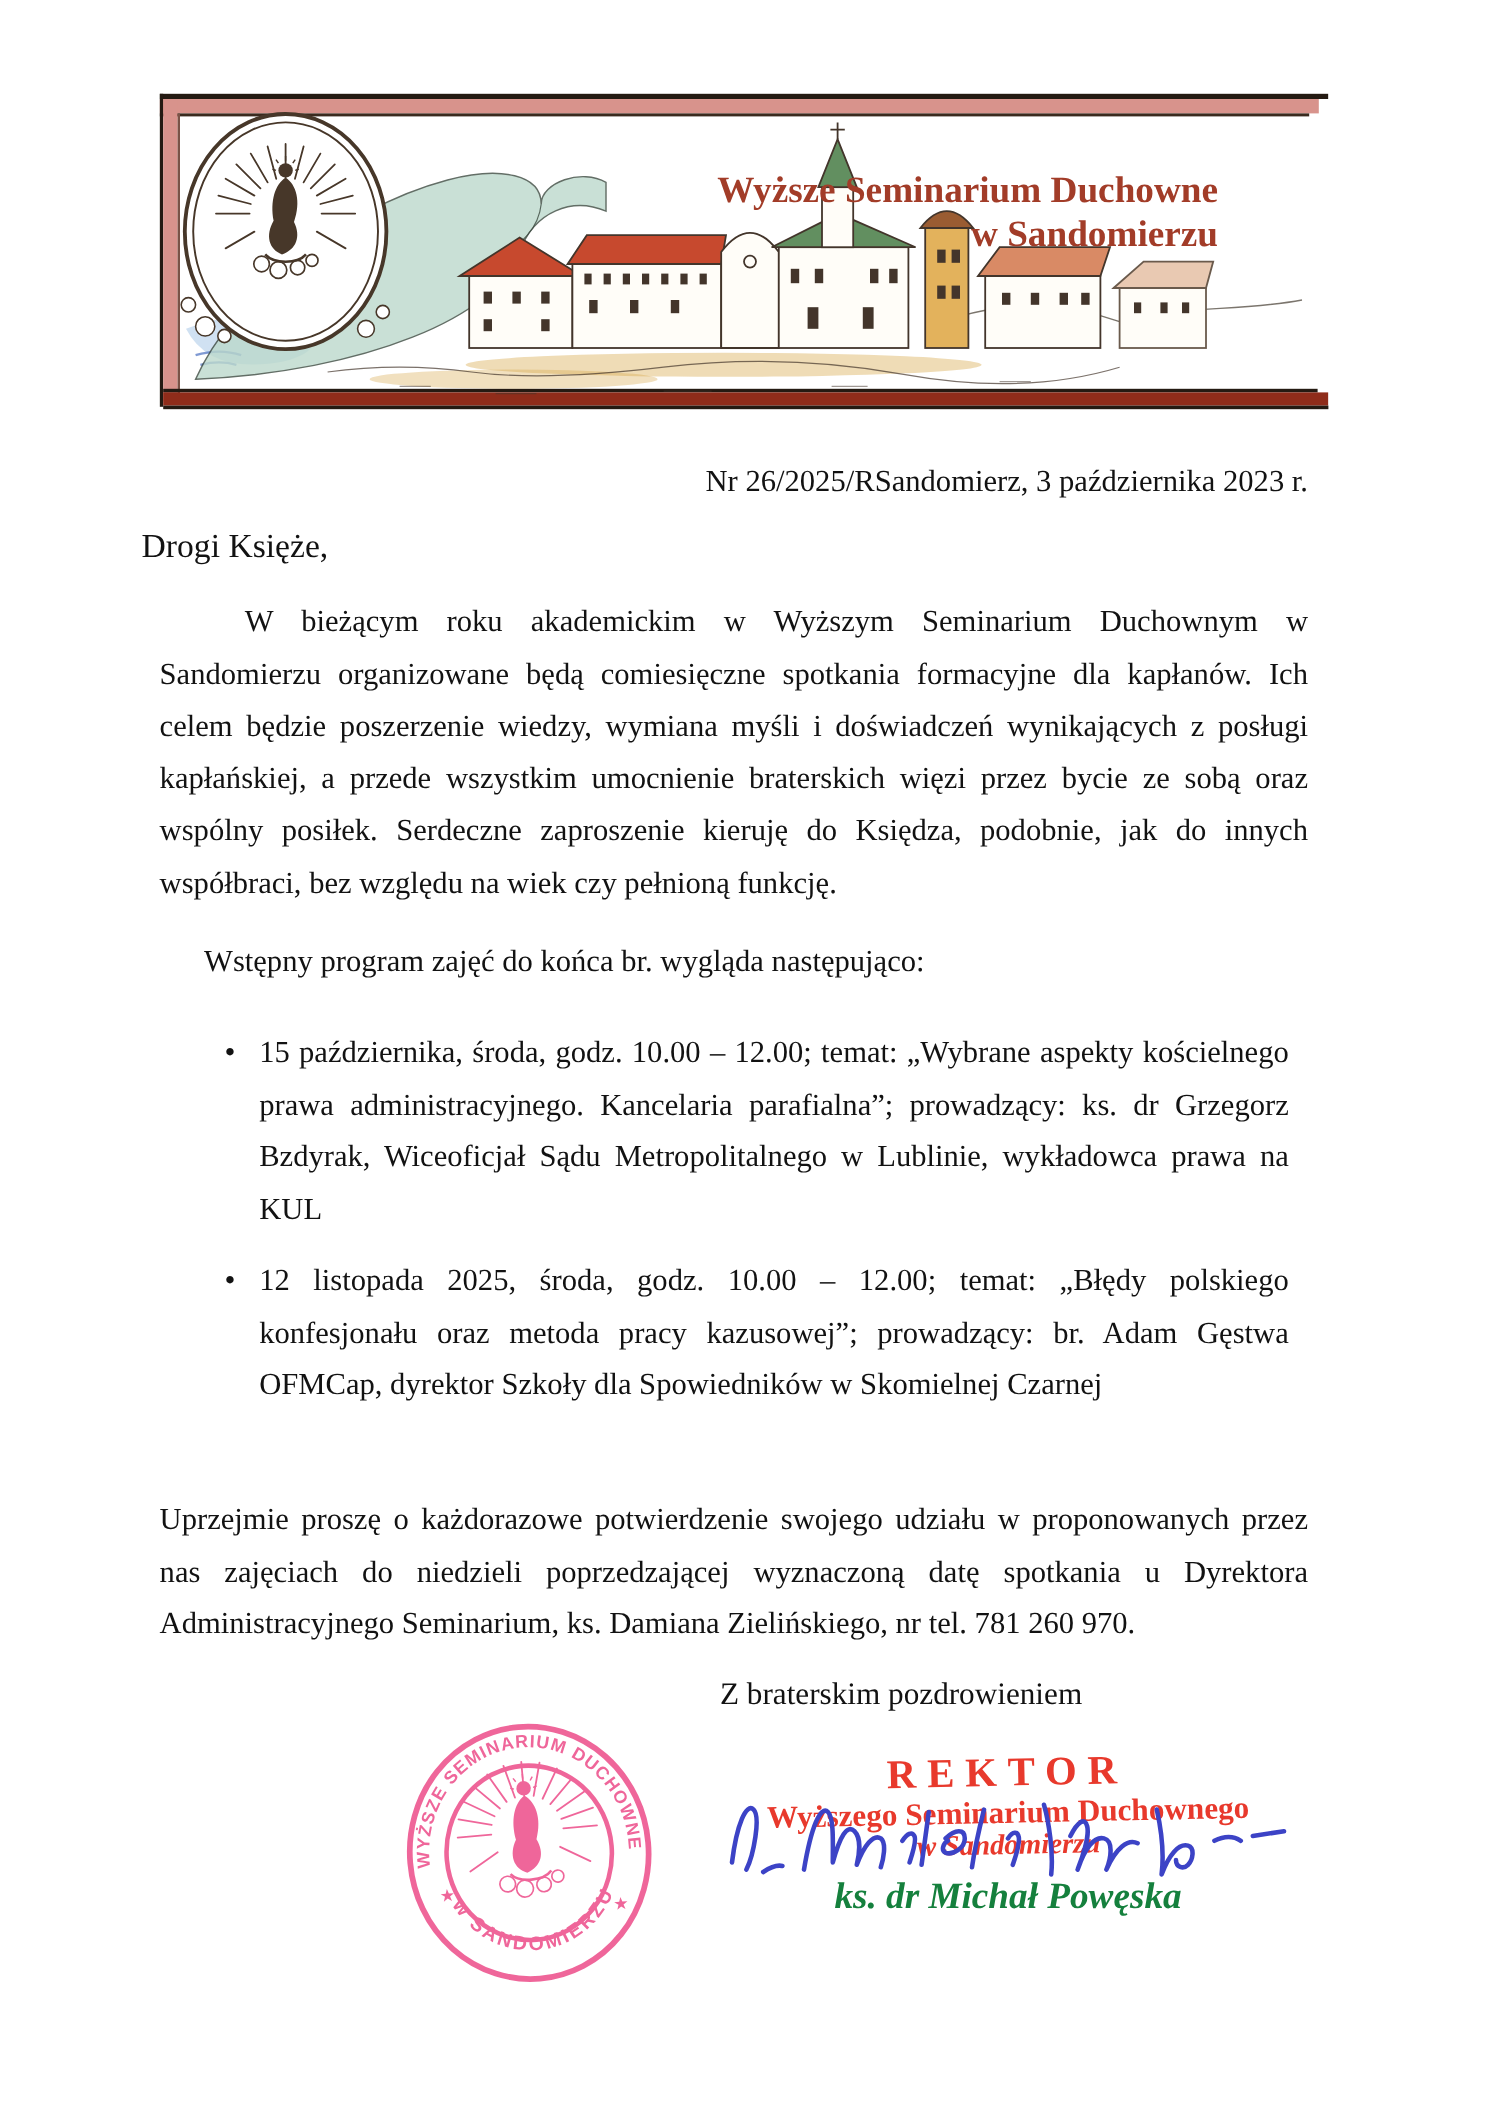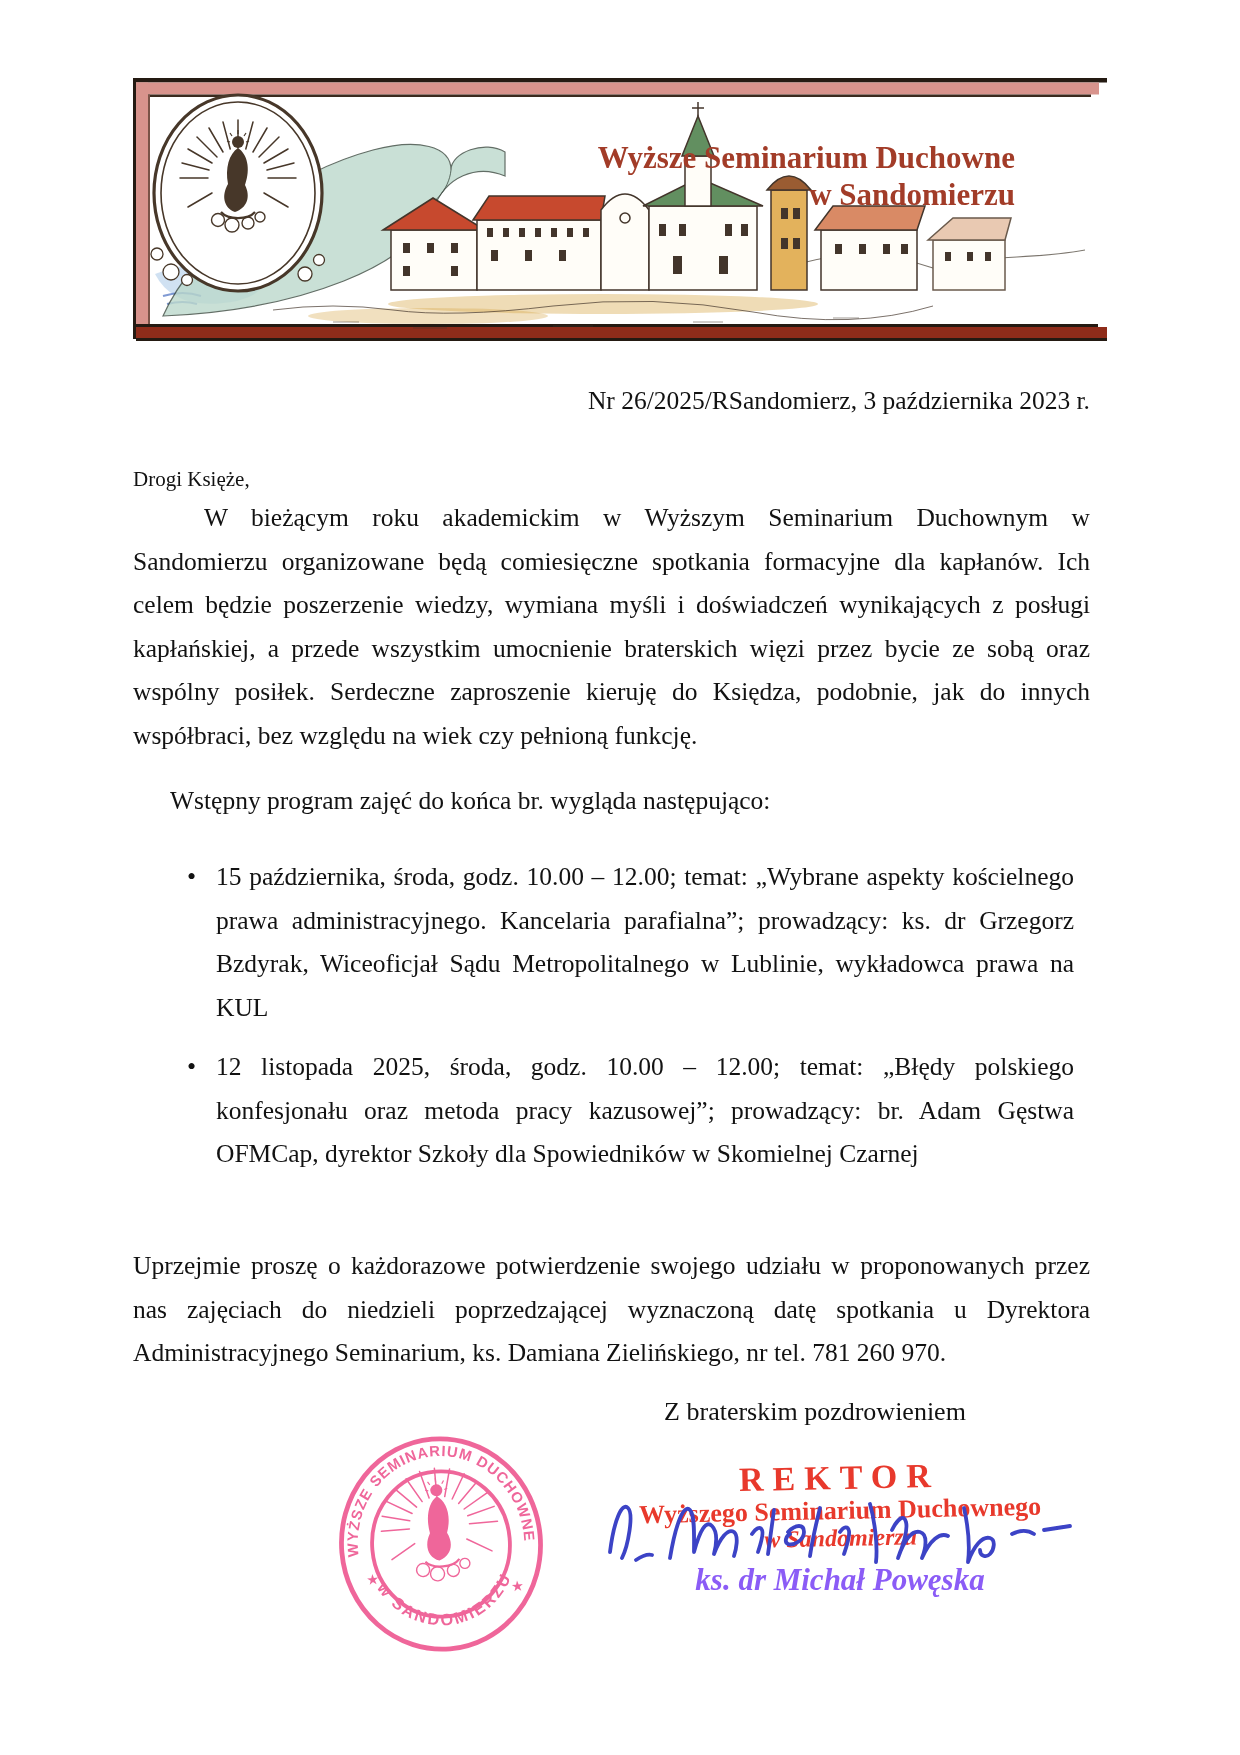--- a/index.html
+++ b/index.html
@@ -6,53 +6,53 @@
   .page{
     position:relative;width:1240px;height:1755px;background:#ffffff;
     font-family:"Liberation Serif", serif;color:#121212;overflow:hidden;text-decoration:underline;
   }
   .letterhead{position:absolute;left:133px;top:78px;width:974px;height:267px;}
   .refline{
     position:absolute;left:133px;top:385px;width:957px;
     display:flex;justify-content:flex-end;
     font-size:25.5px;line-height:32px;
   }
-  .salutation{position:absolute;left:133px;top:440px;font-size:21px;line-height:32px;margin-top:23px;}
+  .salutation{position:absolute;left:118px;top:440px;font-size:28px;line-height:32px;}
   .bodytext{
     position:absolute;left:133px;width:957px;
     font-size:25.5px;line-height:43.5px;text-align:justify;margin:0;
   }
   .p-intro{top:496px;text-indent:71px;}
   .p-program{top:779px;text-indent:37px;text-align:left;}
   .schedule{
     position:absolute;left:133px;top:839px;width:957px;margin:0;padding:0;
     list-style:none;font-size:25.5px;line-height:43.5px;text-align:justify;
   }
   .schedule li{position:relative;padding-left:67px;margin:16px;}
   .schedule li::before{
     content:"\2022";position:absolute;left:38px;top:0;
     font-size:26px;line-height:43.5px;
   }
   .p-closing{top:1244px;}
   .valediction{
-    position:absolute;left:600px;top:1395px;width:430px;text-align:center;
+    position:absolute;left:600px;top:1395px;width:430px;
     font-size:26px;line-height:34px;
   }
   .seal{position:absolute;left:331px;top:1428px;width:220px;height:232px;}
   .rektor{
     position:absolute;left:620px;top:1460px;width:440px;text-align:center;
     color:#e8392c;transform:rotate(-1.2deg);
   }
   .rektor .r1{font-size:34px;font-weight:bold;letter-spacing:9px;line-height:36px;}
   .rektor .r2{font-size:26px;font-weight:bold;line-height:29px;}
   .rektor .r3{font-size:24px;font-weight:bold;font-style:italic;line-height:27px;}
   .signature{position:absolute;left:592px;top:1474px;width:500px;height:110px;z-index:3;}
   .signatory{
     position:absolute;left:620px;top:1562px;width:440px;text-align:center;
-    font-size:31px;font-weight:bold;font-style:italic;color:#8b5cf6;line-height:36px;
+    font-size:31px;font-weight:bold;font-style:italic;color:#15803d;line-height:36px;
     z-index:2;
   }
 </style>
 </head>
 <body>
 
 <div class="page">
 
   <svg class="letterhead" viewBox="0 0 974 267">
     <defs>

